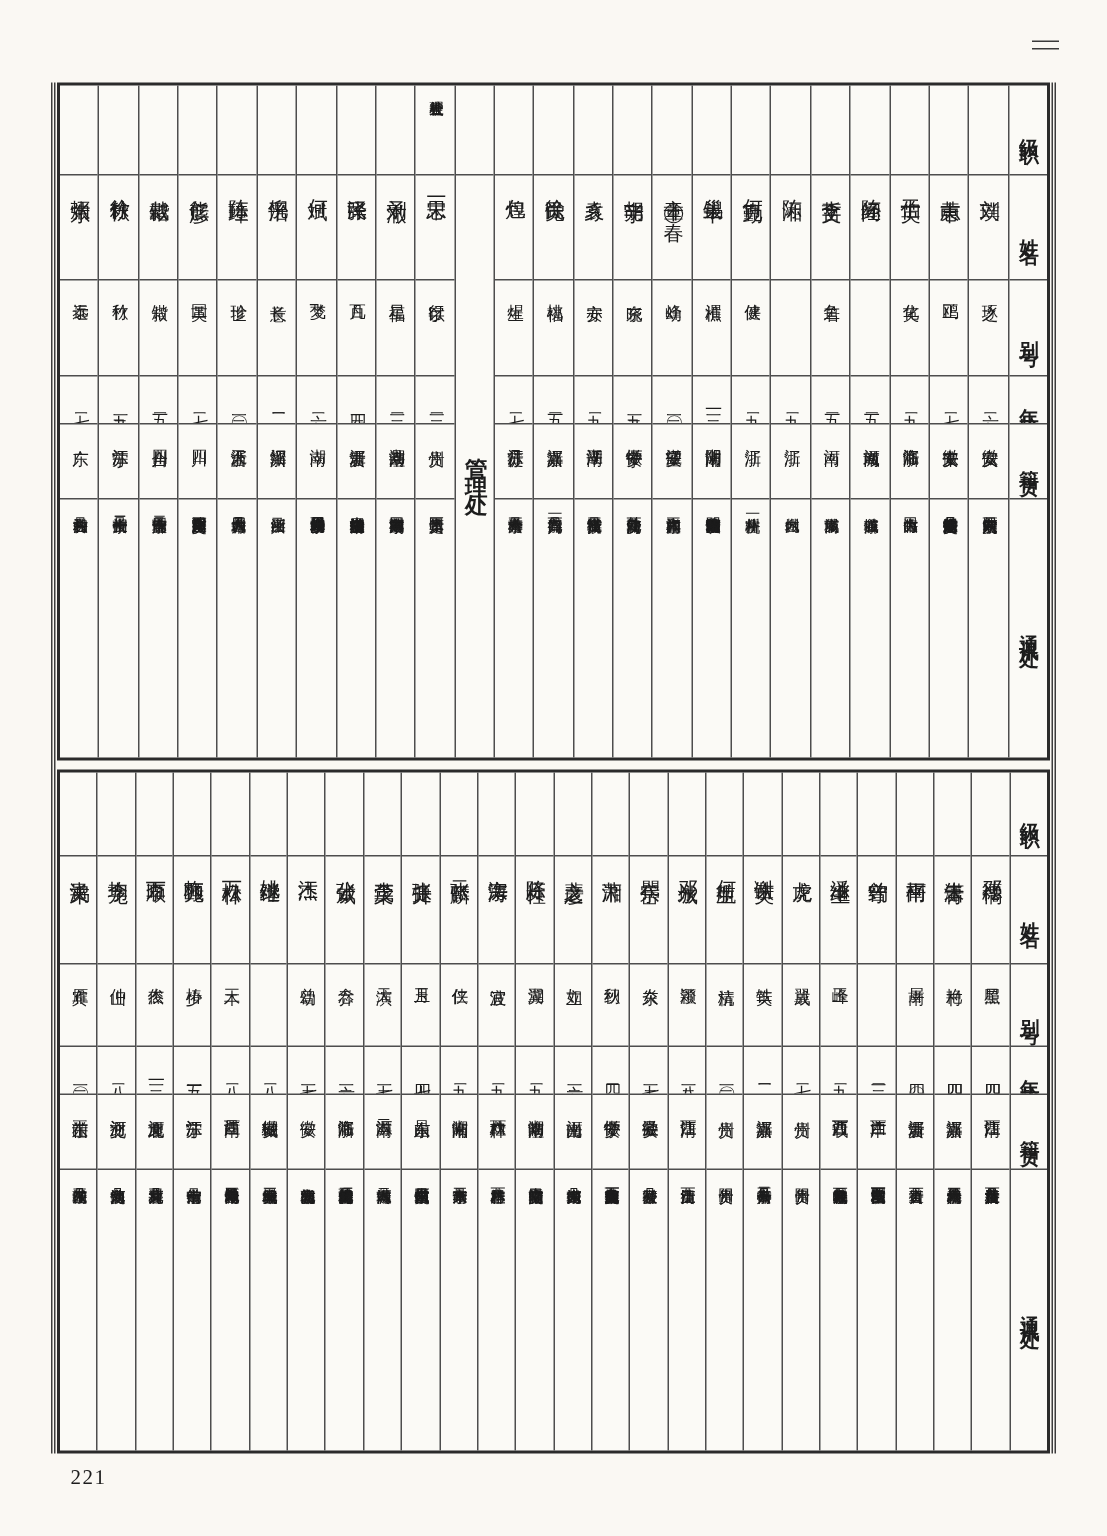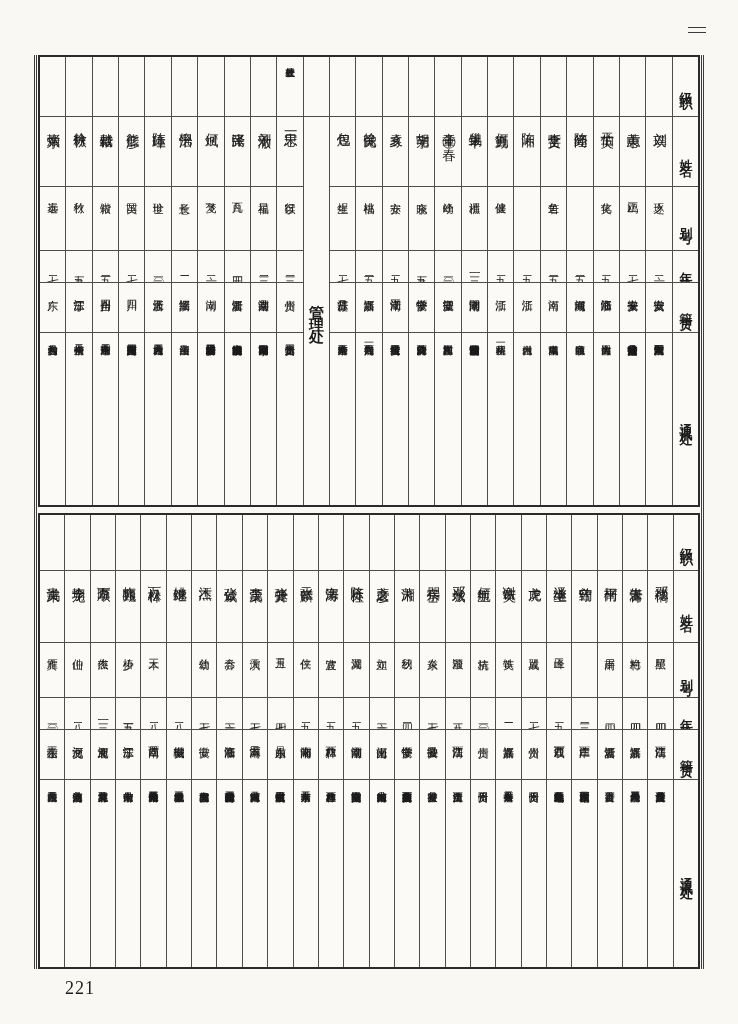--- a/index.html
+++ b/index.html
@@ -56,21 +56,21 @@
 
   .merged {
     height: calc(var(--h1) + var(--h2) + var(--h3) + var(--h4) + var(--h5));
     border-bottom: none; align-items: center;
   }
   .merged span { font-size: 15px; letter-spacing: 12px; font-weight: bold; }
 
   .header-col .cell { align-items: center; }
   .header-col .cell span { height: auto; font-weight: bold; font-size: 13px; letter-spacing: 5px; }
 
-  .page-number { position: absolute; left: 65px; top: 978px; font-size: 18px; letter-spacing: 1px; }
+  .page-number { position: absolute; left: 47px; top: 978px; font-size: 14px; letter-spacing: 1px; }
 
   .scan-mark {
     position: absolute; right: 32px; top: 27px; width: 18px; height: 6px;
     border-top: 1.5px solid #3a3a3a; border-bottom: 1.5px solid #3a3a3a;
   }
 </style>
 </head>
 <body>
 
 <div class="page">

